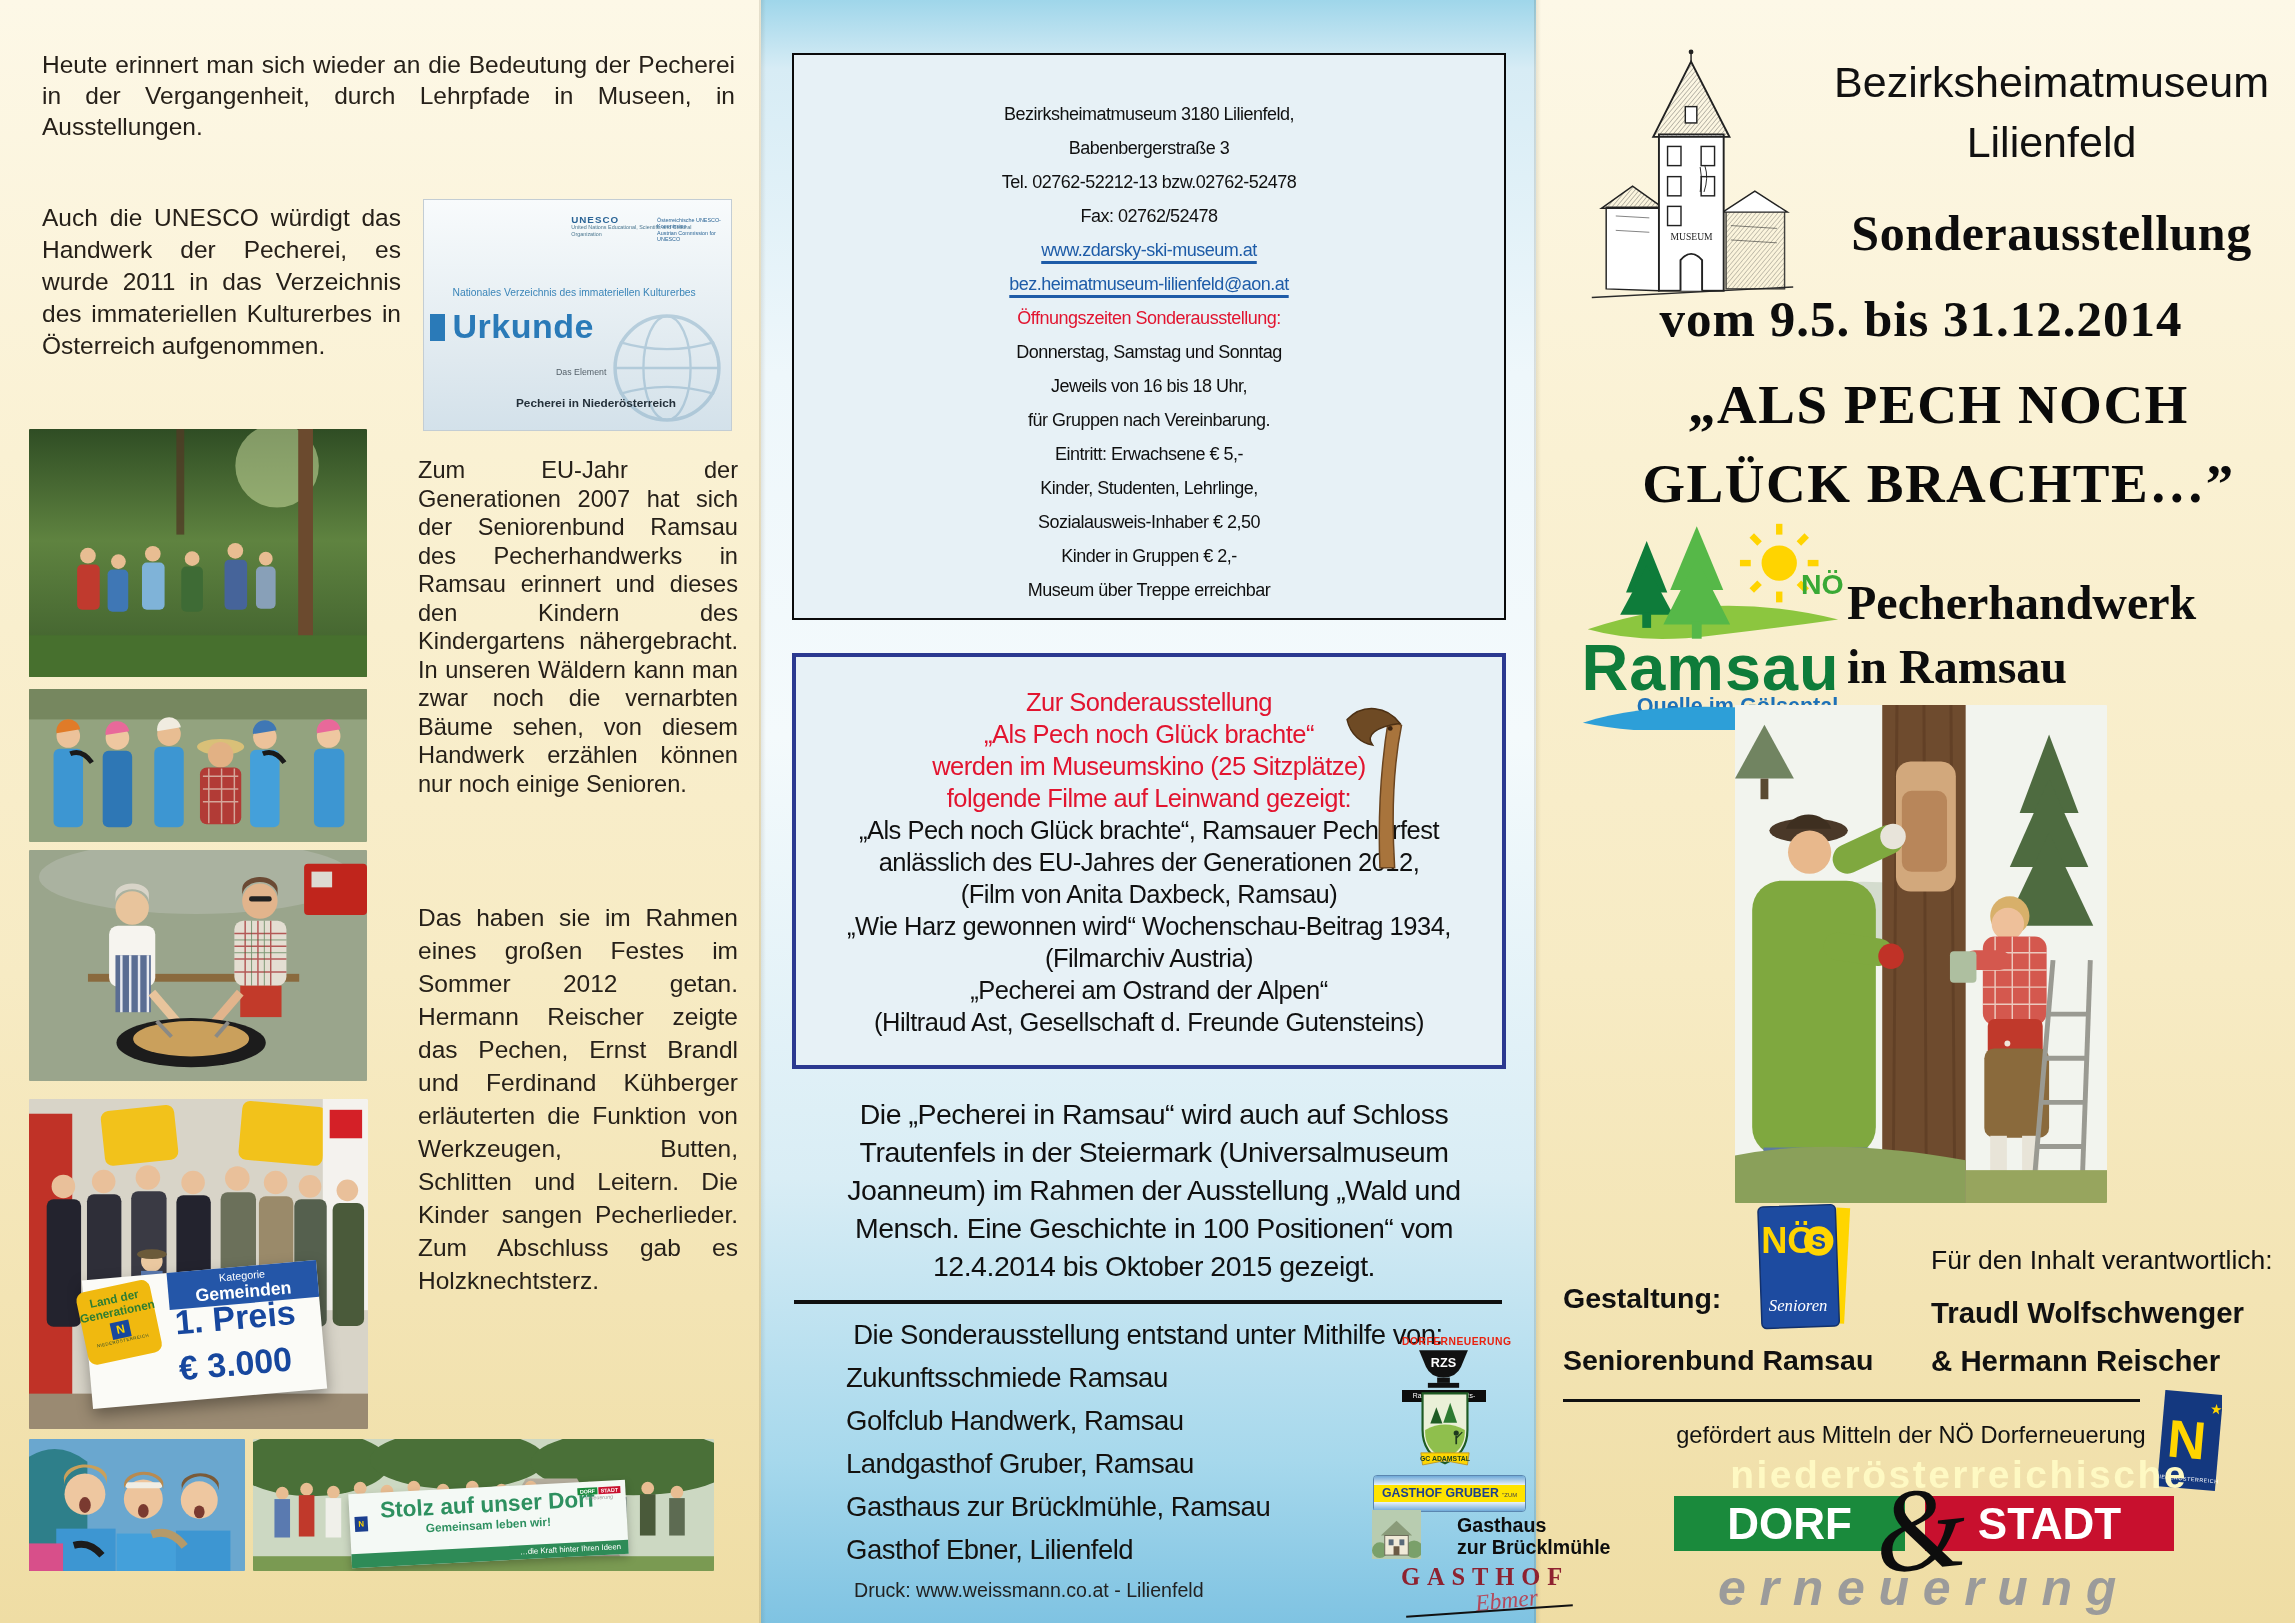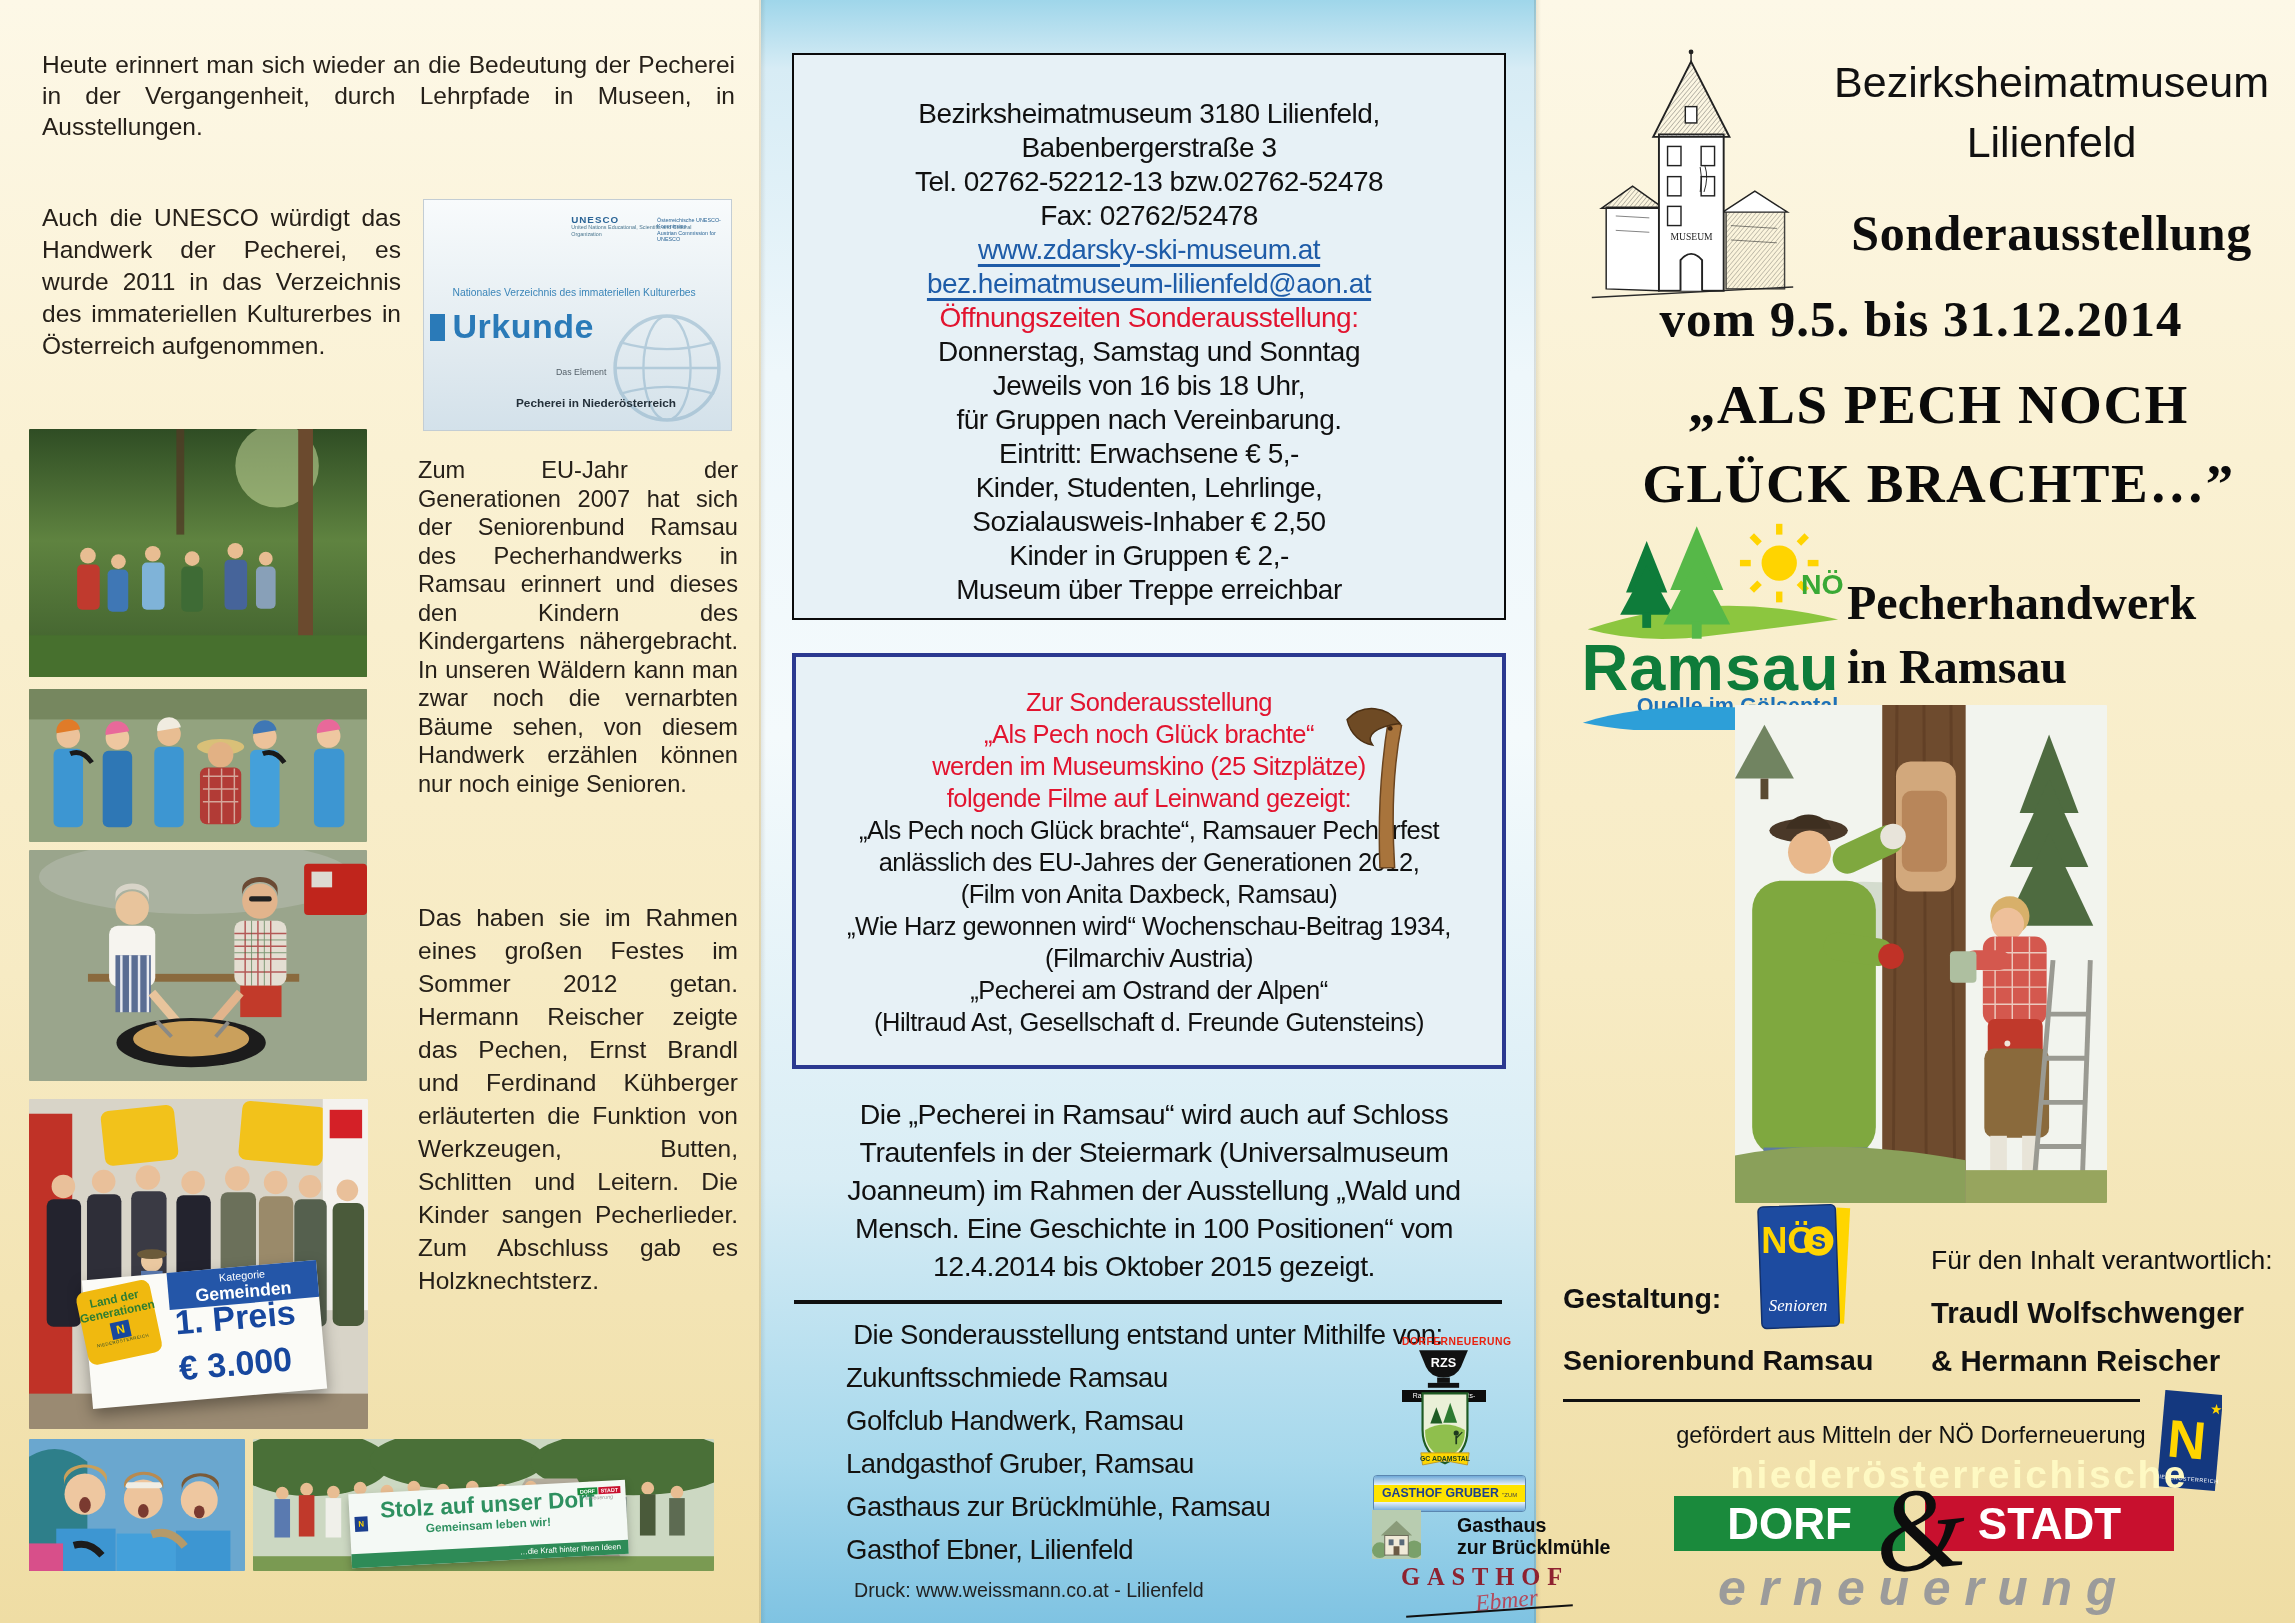--- a/index.html
+++ b/index.html
@@ -11,21 +11,21 @@
   .bg-side{background:linear-gradient(180deg,#fdf8e7 0,#faf1d3 28%,#f7ebc4 60%,#efdda4 100%);}
   .bg-mid{background:linear-gradient(180deg,#9fd6ea 0,#d7ecf5 69px,#eef7fb 373px,#f4fafc 736px,#d9edf5 1178px,#a6d8ec 1462px,#7fc3e2 100%);}
   .fold{width:6.9px;background:linear-gradient(90deg,rgba(60,50,20,.14),rgba(60,50,20,0));top:0;height:1623px;}
   
   .body{font-size:24.5px;line-height:31px;color:#262019;text-align:justify;}
   .b2{font-size:23.6px;line-height:28.5px;}
   .b3{font-size:24.5px;line-height:33px;}
   
   .ibox{background:#e7f1f6;border:2.9px solid #0a0a0a;text-align:center;padding-top:42px;}
   .fbox{background:#e7f1f6;border:4.9px solid #2b3990;text-align:center;padding-top:29.4px;}
-  .ml{font-size:28px;line-height:34px;letter-spacing:-0.5px;color:#101010;}
+  .ml{font-size:18px;line-height:34px;letter-spacing:-0.5px;color:#101010;}
   .fl{font-size:25.5px;line-height:32px;letter-spacing:-0.5px;color:#101010;}
   .red{color:#e2142f;}
   .lnk{color:#1e5ca8;text-decoration:underline;text-underline-offset:4.9px;text-decoration-thickness:2.5px;}
   .schloss{font-size:28.5px;line-height:38px;text-align:center;letter-spacing:-0.5px;color:#101010;}
   .mith{font-size:27.5px;letter-spacing:-0.5px;text-align:center;color:#101010;}
   .sup{font-size:27.5px;letter-spacing:-0.5px;color:#14110e;}
   .druck{font-size:19.6px;color:#222;}
   
   .serb{font-family:"Liberation Serif",serif;font-weight:bold;}
   .c{text-align:center;}

